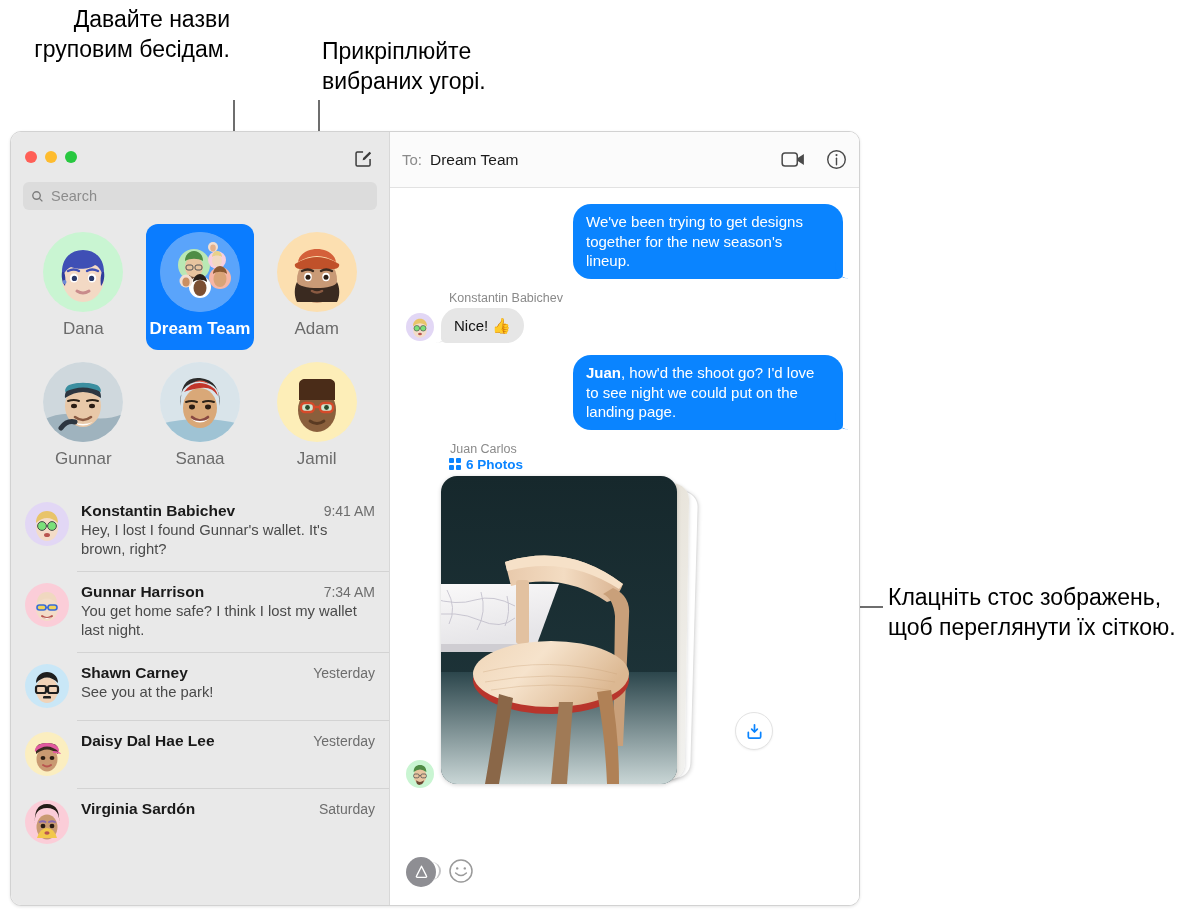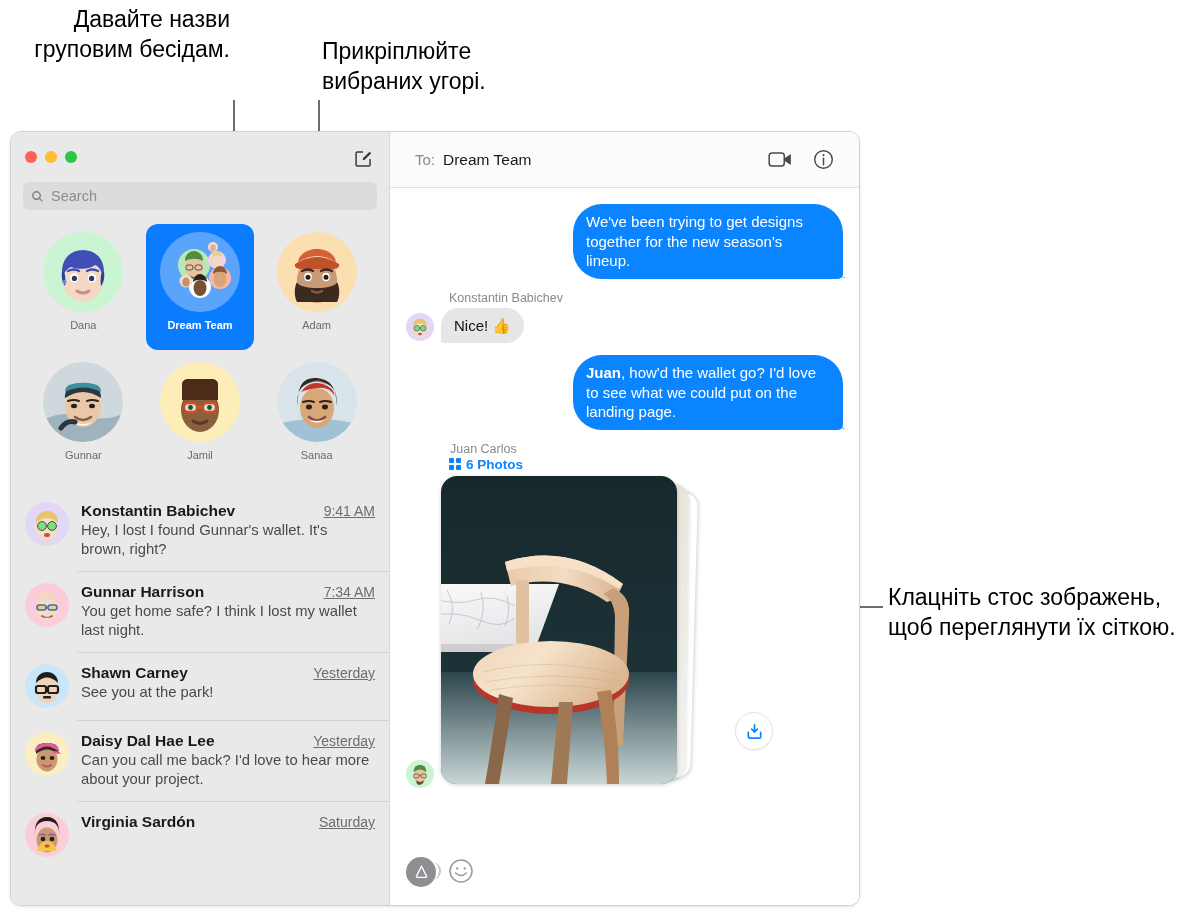--- a/index.html
+++ b/index.html
@@ -95,21 +95,21 @@
     position: relative;
   }
   .pin.selected { background: #0a7cff; }
   .pin-avatar {
     width: 80px; height: 80px; border-radius: 50%;
     overflow: hidden; position: relative;
     display: flex; align-items: flex-end; justify-content: center;
   }
   .pin-label {
     margin-top: 7px;
-    font-size: 11px;
+    font-size: 17px;
     color: #6b6b6b;
     white-space: nowrap;
   }
   .pin.selected .pin-label { color: #fff; font-weight: 600; }
 
   
   #convlist { flex: 1; overflow: hidden; padding: 0; }
   .conv {
     display: flex; gap: 12px;
     padding: 12px 14px 12px 14px;
@@ -119,52 +119,52 @@
     content: ""; position: absolute; left: 66px; right: 0; top: 0;
     height: 1px; background: #d3d3d3;
   }
   .conv-avatar {
     width: 44px; height: 44px; border-radius: 50%;
     flex: none; overflow: hidden; position: relative;
   }
   .conv-body { flex: 1; min-width: 0; }
   .conv-top { display: flex; align-items: baseline; justify-content: space-between; gap: 8px; }
   .conv-name { font-size: 15.5px; font-weight: 700; color: #1a1a1a; white-space: nowrap; }
-  .conv-time { font-size: 14px; color: #6d6d6d; white-space: nowrap; text-decoration: underline; }
+  .conv-time { font-size: 14px; color: #6d6d6d; white-space: nowrap; }
   .conv-snippet {
     font-size: 14.8px; color: #4a4a4a; line-height: 19px;
     margin-top: 1px;
   }
 
   
   #pane { flex: 1; height: 100%; background: #fff; display: flex; flex-direction: column; position: relative; }
   #pane-header {
     height: 56px; flex: none;
     display: flex; align-items: center;
-    padding: 0 25px;
+    padding: 0 12px;
     background: #fbfbfb;
     border-bottom: 1px solid #e2e2e2;
     gap: 8px;
   }
   #to-label { font-size: 15px; color: #8a8a8a; }
   #to-value { font-size: 15.5px; color: #1a1a1a; }
   #header-actions { margin-left: auto; display: flex; align-items: center; gap: 20px; }
 
   #messages {
     flex: 1; position: relative; overflow: hidden;
     padding: 16px 16px 0 16px;
   }
 
   .row { display: flex; margin-bottom: 12px; }
   .row.out { justify-content: flex-end; }
   .row.in  { justify-content: flex-start; align-items: flex-end; gap: 7px; }
 
   .bubble {
     max-width: 270px;
-    border-radius: 29px;
+    border-radius: 18px;
     padding: 8px 13px;
     font-size: 15px;
     line-height: 19.5px;
     position: relative;
   }
   .bubble.out { background: #0a84ff; color: #fff; border-bottom-right-radius: 5px; }
   .bubble.out::after {
     content: ""; position: absolute; right: -6px; bottom: 0;
     width: 14px; height: 17px;
     background: #0a84ff;
@@ -377,55 +377,55 @@
               <path d="M44 39q5-2 11 0" stroke="#2d2319" stroke-width="2" fill="none" stroke-linecap="round"></path>
               <path d="M32 55q8 6 16 0" stroke="#8a5a42" stroke-width="2.6" fill="none" stroke-linecap="round"></path>
               <path d="M30 60q10 7 20 0-10 4-20 0z" fill="#fff"></path>
               <path d="M18 66q6-8 14-6" stroke="#2d3640" stroke-width="5" fill="none" stroke-linecap="round"></path>
             </svg>
           </div>
           <div class="pin-label">Gunnar</div>
         </div>
 
         <div class="pin">
-          <div class="pin-avatar" style="background:#fdeeb8;">
-            <svg width="80" height="80" viewBox="0 0 80 80">
-              <ellipse cx="40" cy="48" rx="19" ry="22" fill="#8a5f3c"></ellipse>
-              <path d="M22 36h36V22c0-3-3-5-6-5H28c-3 0-6 2-6 5z" fill="#4a2c18"></path>
-              <rect x="22" y="33" width="36" height="5" fill="#4a2c18"></rect>
-              <rect x="24" y="41" width="13" height="9" rx="4" fill="#cfe6cf" stroke="#d64a2a" stroke-width="2.4"></rect>
-              <rect x="43" y="41" width="13" height="9" rx="4" fill="#cfe6cf" stroke="#d64a2a" stroke-width="2.4"></rect>
-              <path d="M37 45h6" stroke="#d64a2a" stroke-width="2.4"></path>
-              <circle cx="30.5" cy="45.5" r="2.4" fill="#2c4a2c"></circle>
-              <circle cx="49.5" cy="45.5" r="2.4" fill="#2c4a2c"></circle>
-              <path d="M33 59q7 5 14 0" stroke="#5a3a22" stroke-width="2.8" fill="none" stroke-linecap="round"></path>
-            </svg>
-          </div>
-          <div class="pin-label">Jamil</div>
-        </div>
-
-        <div class="pin">
           <div class="pin-avatar" style="background:#e8eef2;">
             <svg width="80" height="80" viewBox="0 0 80 80">
               <rect width="80" height="80" fill="#d9e4ea"></rect>
               <path d="M0 62q40-10 80 0v18H0z" fill="#9fc3d4"></path>
               <ellipse cx="40" cy="46" rx="17" ry="20" fill="#d9a878"></ellipse>
               <path d="M21 44q-4-22 19-25 23 3 19 25 2-26-19-28T21 44z" fill="#2b2b2b"></path>
               <path d="M24 30q8-12 22-8 10 3 12 12-6-10-18-8t-16 4z" fill="#c2352a"></path>
               <path d="M27 24q10-8 22-2-8-8-22 2z" fill="#e0503c"></path>
               <ellipse cx="32" cy="45" rx="3" ry="2.4" fill="#2b1d14"></ellipse>
               <ellipse cx="48" cy="45" rx="3" ry="2.4" fill="#2b1d14"></ellipse>
               <path d="M26 40q6-2 11 0" stroke="#2d2319" stroke-width="2" fill="none" stroke-linecap="round"></path>
               <path d="M43 40q5-2 11 0" stroke="#2d2319" stroke-width="2" fill="none" stroke-linecap="round"></path>
               <path d="M32 55q8 7 16 0" stroke="#8a4a42" stroke-width="2.6" fill="none" stroke-linecap="round"></path>
               <path d="M31 57q9 7 18 0-9 4-18 0z" fill="#fff"></path>
             </svg>
           </div>
           <div class="pin-label">Sanaa</div>
         </div>
+
+        <div class="pin">
+          <div class="pin-avatar" style="background:#fdeeb8;">
+            <svg width="80" height="80" viewBox="0 0 80 80">
+              <ellipse cx="40" cy="48" rx="19" ry="22" fill="#8a5f3c"></ellipse>
+              <path d="M22 36h36V22c0-3-3-5-6-5H28c-3 0-6 2-6 5z" fill="#4a2c18"></path>
+              <rect x="22" y="33" width="36" height="5" fill="#4a2c18"></rect>
+              <rect x="24" y="41" width="13" height="9" rx="4" fill="#cfe6cf" stroke="#d64a2a" stroke-width="2.4"></rect>
+              <rect x="43" y="41" width="13" height="9" rx="4" fill="#cfe6cf" stroke="#d64a2a" stroke-width="2.4"></rect>
+              <path d="M37 45h6" stroke="#d64a2a" stroke-width="2.4"></path>
+              <circle cx="30.5" cy="45.5" r="2.4" fill="#2c4a2c"></circle>
+              <circle cx="49.5" cy="45.5" r="2.4" fill="#2c4a2c"></circle>
+              <path d="M33 59q7 5 14 0" stroke="#5a3a22" stroke-width="2.8" fill="none" stroke-linecap="round"></path>
+            </svg>
+          </div>
+          <div class="pin-label">Jamil</div>
+        </div>
       </div>
 
       <div id="convlist">
 
         <div class="conv">
           <div class="conv-avatar" style="background:#e2d7f5;">
             <svg width="44" height="44" viewBox="0 0 44 44">
               <ellipse cx="22" cy="26" rx="11" ry="13" fill="#f3dcc8"></ellipse>
               <path d="M11 21q11-10 22 0c0-8-5-12-11-12s-11 4-11 12z" fill="#e8c46a"></path>
               <circle cx="17" cy="24" r="4.4" fill="#7ae07a" stroke="#4a4a4a" stroke-width="1"></circle>
@@ -494,21 +494,20 @@
               <ellipse cx="18" cy="26" rx="2.4" ry="2" fill="#2b1d14"></ellipse>
               <ellipse cx="27" cy="26" rx="2.4" ry="2" fill="#2b1d14"></ellipse>
               <path d="M18 33q4 3 8 0" stroke="#b8554f" stroke-width="2" fill="none" stroke-linecap="round"></path>
             </svg>
           </div>
           <div class="conv-body">
             <div class="conv-top">
               <span class="conv-name">Daisy Dal Hae Lee</span>
               <span class="conv-time">Yesterday</span>
             </div>
-            <div class="conv-snippet">Can you call me back? I'd love to hear more about your project.</div>
           </div>
         </div>
 
         <div class="conv">
           <div class="conv-avatar" style="background:#fbcdd8;">
             <svg width="44" height="44" viewBox="0 0 44 44">
               <ellipse cx="22" cy="27" rx="10.5" ry="12.5" fill="#c99a72"></ellipse>
               <path d="M10 26q-2-18 12-18t12 18q2-22-12-22T10 26z" fill="#241c16"></path>
               <path d="M12 38q3-10 10-10t10 10z" fill="#f2c84a"></path>
               <ellipse cx="18" cy="26" rx="2.4" ry="2.2" fill="#2b1d14"></ellipse>
@@ -568,21 +567,21 @@
                 <circle cx="27" cy="24" r="4.4" fill="#7ae07a" stroke="#4a4a4a" stroke-width="1"></circle>
                 <path d="M21.4 24h1.2" stroke="#4a4a4a" stroke-width="1"></path>
                 <ellipse cx="22" cy="33" rx="3" ry="2" fill="#b8554f"></ellipse>
               </svg>
             </div>
             <div class="bubble in">Nice!  👍</div>
           </div>
         </div>
 
         <div class="row out">
-          <div class="bubble out"><b>Juan</b><span>, how'd the wallet go? I'd love to see what we could put on the landing page.</span></div>
+          <div class="bubble out"><b>Juan</b><span>, how'd the shoot go? I'd love to see night we could put on the landing page.</span></div>
         </div>
 
         <div>
           <div id="photo-meta" style="margin-left:43px;">
             <div class="sender-name" style="margin:0 0 1px 1px;">Juan Carlos</div>
             <div id="photo-count">
               <span id="grid-icon">
                   <i></i>
                   <i></i>
                   <i></i>

